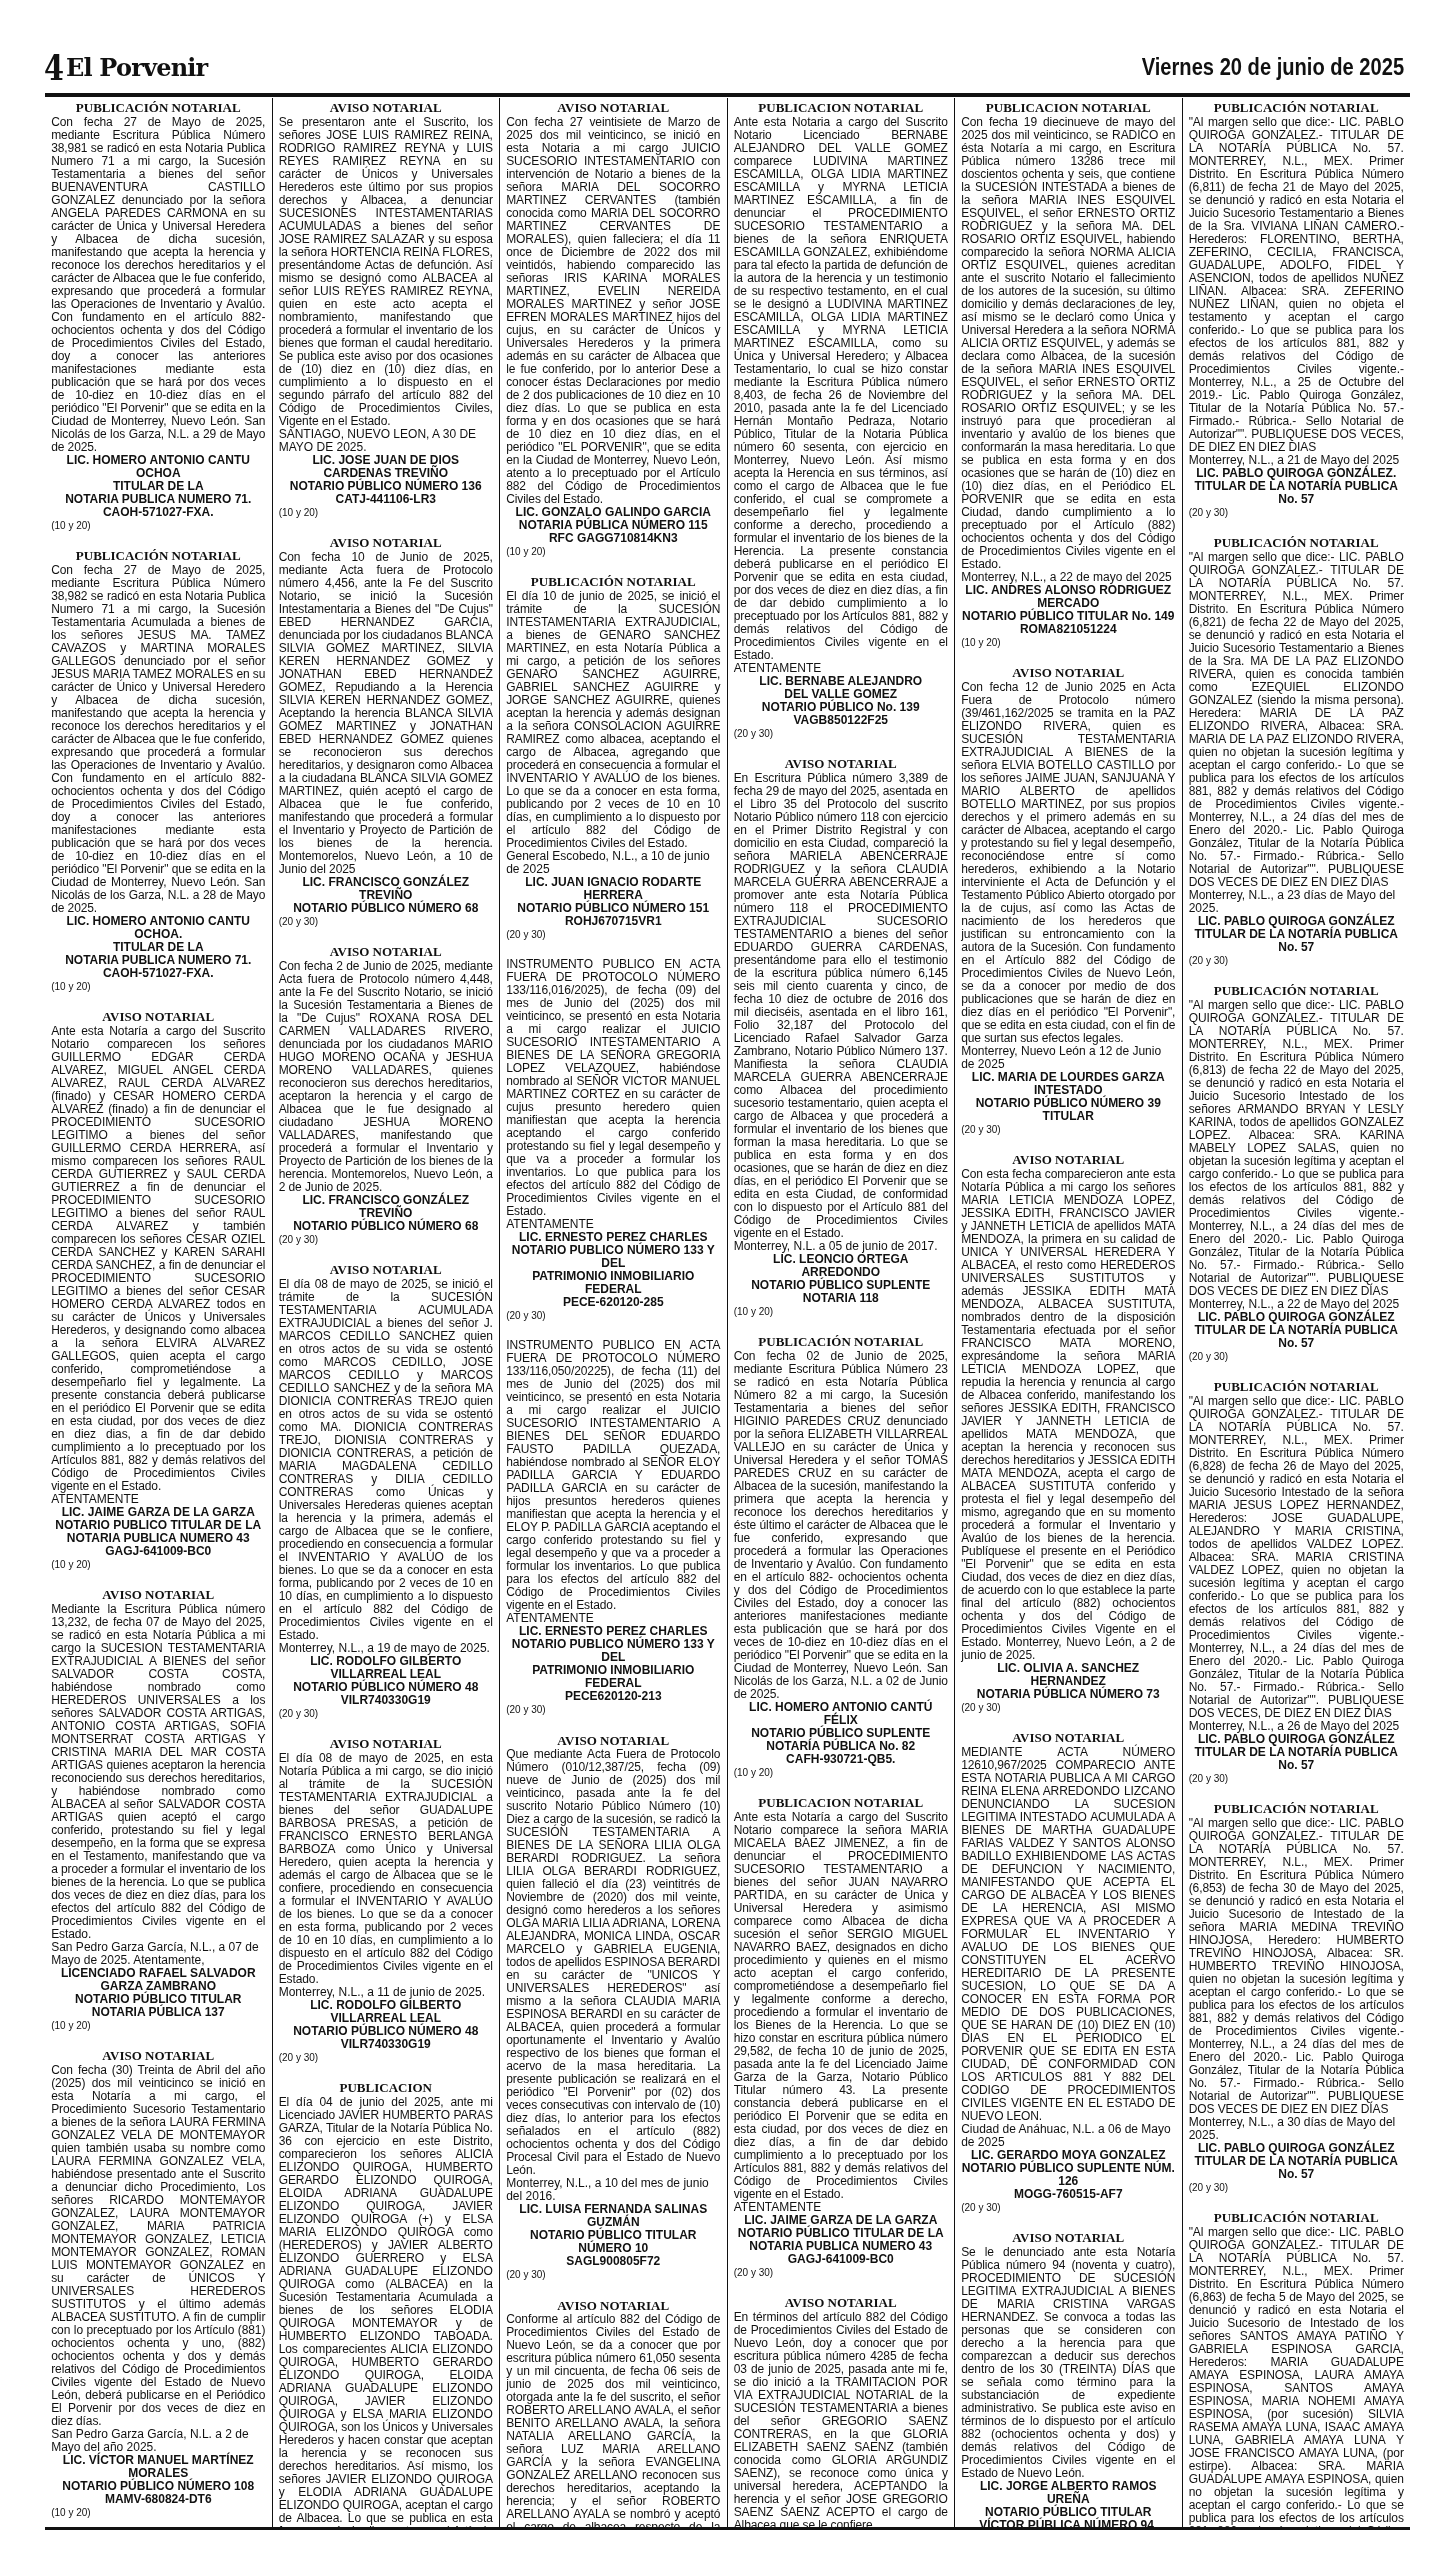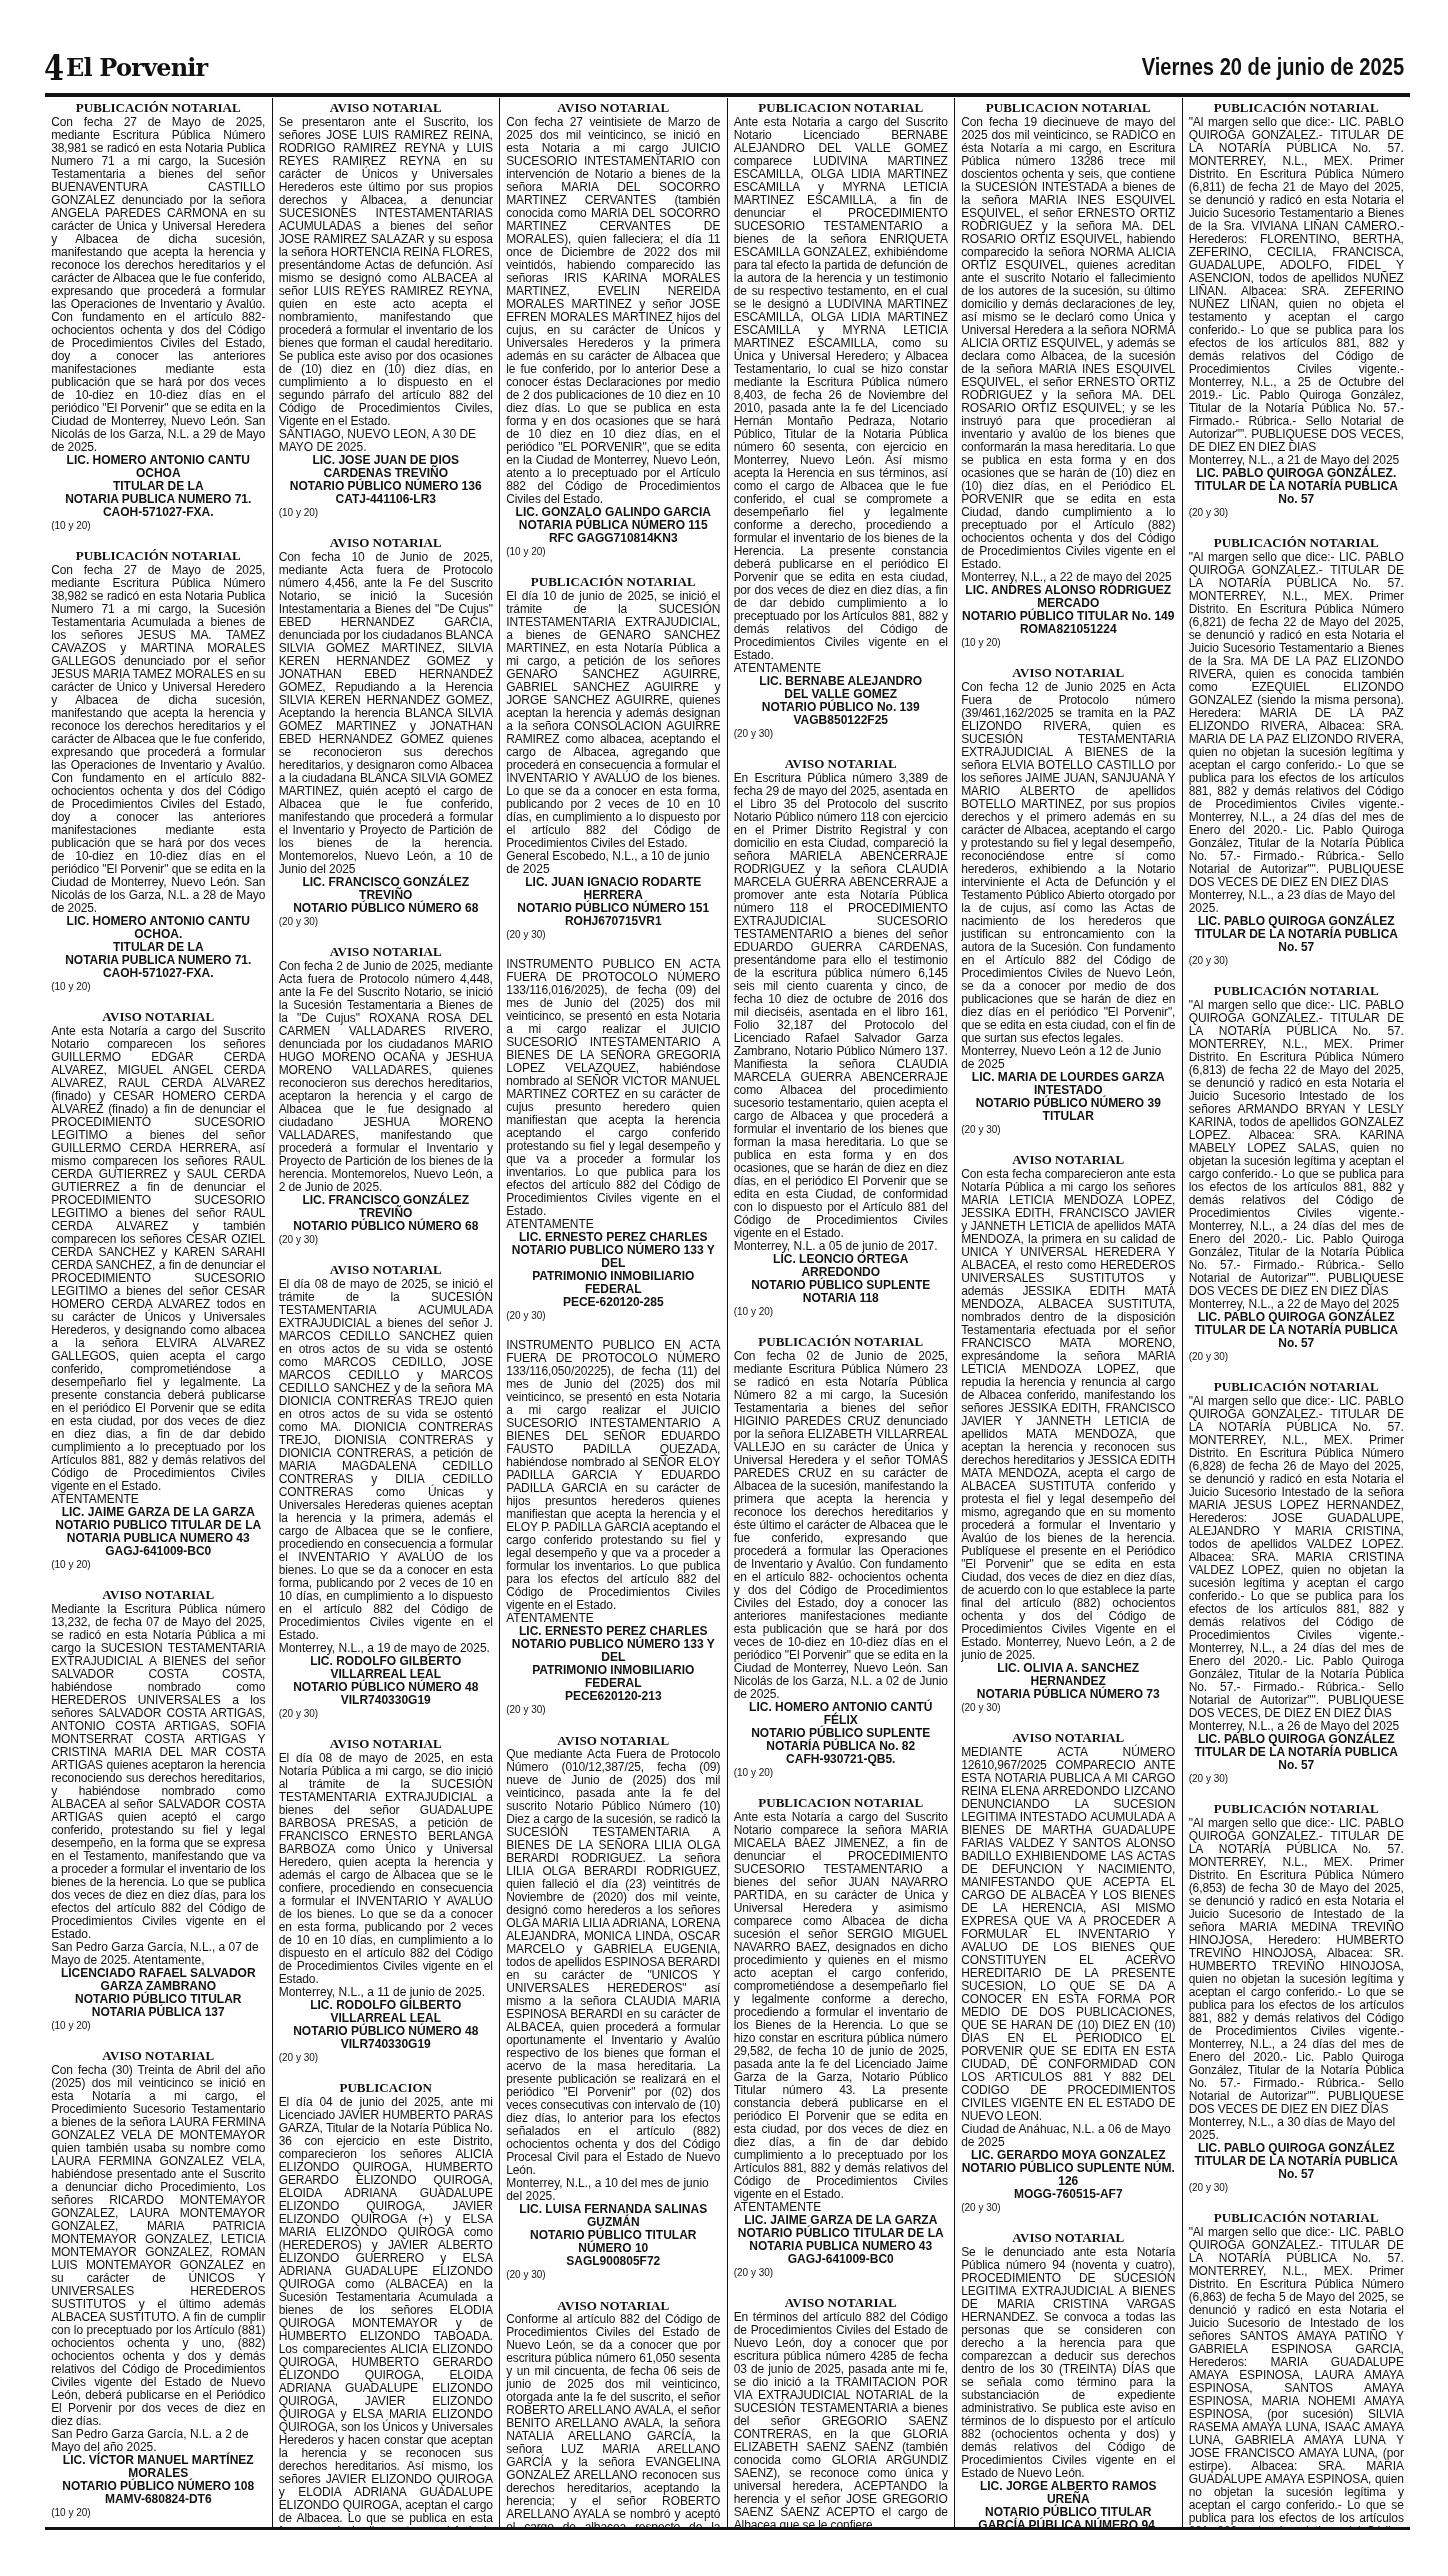--- a/index.html
+++ b/index.html
@@ -165,21 +165,21 @@
         <div class="notice-place">ATENTAMENTE</div>
         <div class="signature">LIC. ERNESTO PEREZ CHARLES</div>
         <div class="signature">NOTARIO PUBLICO NÚMERO 133 Y DEL</div>
         <div class="signature">PATRIMONIO INMOBILIARIO FEDERAL</div>
         <div class="signature">PECE620120-213</div>
         <div class="pub-dates">(20 y 30)</div>
       </div>
       <div class="notice">
         <div class="notice-heading">AVISO NOTARIAL</div>
         <div class="notice-body" lang="es">Que mediante Acta Fuera de Protocolo Número (010/12,387/25, fecha (09) nueve de Junio de (2025) dos mil veinticinco, pasada ante la fe del suscrito Notario Público Número (10) Diez a cargo de la sucesión, se radicó la SUCESIÓN TESTAMENTARIA A BIENES DE LA SEÑORA LILIA OLGA BERARDI RODRIGUEZ. La señora LILIA OLGA BERARDI RODRIGUEZ, quien falleció el día (23) veintitrés de Noviembre de (2020) dos mil veinte, designó como herederos a los señores OLGA MARIA LILIA ADRIANA, LORENA ALEJANDRA, MONICA LINDA, OSCAR MARCELO y GABRIELA EUGENIA, todos de apellidos ESPINOSA BERARDI en su carácter de "UNICOS Y UNIVERSALES HEREDEROS" así mismo a la señora CLAUDIA MARIA ESPINOSA BERARDI en su carácter de ALBACEA, quien procederá a formular oportunamente el Inventario y Avalúo respectivo de los bienes que forman el acervo de la masa hereditaria. La presente publicación se realizará en el periódico "El Porvenir" por (02) dos veces consecutivas con intervalo de (10) diez días, lo anterior para los efectos señalados en el artículo (882) ochocientos ochenta y dos del Código Procesal Civil para el Estado de Nuevo León.</div>
-        <div class="notice-place">Monterrey, N.L., a 10 del mes de junio del 2025.</div>
+        <div class="notice-place">Monterrey, N.L., a 10 del mes de junio del 2016.</div>
         <div class="signature">LIC. LUISA FERNANDA SALINAS GUZMÁN</div>
         <div class="signature">NOTARIO PÚBLICO TITULAR NÚMERO 10</div>
         <div class="signature">SAGL900805F72</div>
         <div class="pub-dates">(20 y 30)</div>
       </div>
       <div class="notice">
         <div class="notice-heading">AVISO NOTARIAL</div>
         <div class="notice-body" lang="es">Conforme al artículo 882 del Código de Procedimientos Civiles del Estado de Nuevo León, se da a conocer que por escritura pública número 61,050 sesenta y un mil cincuenta, de fecha 06 seis de junio de 2025 dos mil veinticinco, otorgada ante la fe del suscrito, el señor ROBERTO ARELLANO AVALA, el señor BENITO ARELLANO AVALA, la señora NATALIA ARELLANO GARCÍA, la señora LUZ MARIA ARELLANO GARCÍA y la señora EVANGELINA GONZALEZ ARELLANO reconocen sus derechos hereditarios, aceptando la herencia; y el señor ROBERTO ARELLANO AYALA se nombró y aceptó el cargo de albacea respecto de la sucesión testamentaria a bienes del señor BENITO ARELLANO AYALA, manifestando el albacea que procederá a formular el inventario de los bienes de la herencia. DOY FE.</div>
       </div>
     </div>
@@ -263,21 +263,21 @@
         <div class="signature">LIC. GERARDO MOYA GONZALEZ</div>
         <div class="signature">NOTARIO PÚBLICO SUPLENTE NÚM. 126</div>
         <div class="signature">MOGG-760515-AF7</div>
         <div class="pub-dates">(20 y 30)</div>
       </div>
       <div class="notice">
         <div class="notice-heading">AVISO NOTARIAL</div>
         <div class="notice-body" lang="es">Se le denunciado ante esta Notaría Pública número 94 (noventa y cuatro), PROCEDIMIENTO DE SUCESIÓN LEGITIMA EXTRAJUDICIAL A BIENES DE MARIA CRISTINA VARGAS HERNANDEZ. Se convoca a todas las personas que se consideren con derecho a la herencia para que comparezcan a deducir sus derechos dentro de los 30 (TREINTA) DÍAS que se señala como término para la substanciación de expediente administrativo. Se publica este aviso en términos de lo dispuesto por el artículo 882 (ochocientos ochenta y dos) y demás relativos del Código de Procedimientos Civiles vigente en el Estado de Nuevo León.</div>
         <div class="signature">LIC. JORGE ALBERTO RAMOS UREÑA</div>
         <div class="signature">NOTARIO PÚBLICO TITULAR</div>
-        <div class="signature">GARCÍA PÚBLICA NÚMERO 94,</div>
+        <div class="signature">VÍCTOR PÚBLICA NÚMERO 94,</div>
         <div class="signature">GARCÍA, NUEVO LEÓN, MÉXICO.</div>
       </div>
     </div>
     <div class="col">
       <div class="notice">
         <div class="notice-heading">PUBLICACIÓN NOTARIAL</div>
         <div class="notice-body" lang="es">"Al margen sello que dice:- LIC. PABLO QUIROGA GONZALEZ.- TITULAR DE LA NOTARÍA PÚBLICA No. 57. MONTERREY, N.L., MEX. Primer Distrito. En Escritura Pública Número (6,811) de fecha 21 de Mayo del 2025, se denunció y radicó en esta Notaria el Juicio Sucesorio Testamentario a Bienes de la Sra. VIVIANA LIÑAN CAMERO.- Herederos: FLORENTINO, BERTHA, ZEFERINO, CECILIA, FRANCISCA, GUADALUPE, ADOLFO, FIDEL Y ASENCION, todos de apellidos NUÑEZ LIÑAN. Albacea: SRA. ZEFERINO NUÑEZ LIÑAN, quien no objeta el testamento y aceptan el cargo conferido.- Lo que se publica para los efectos de los artículos 881, 882 y demás relativos del Código de Procedimientos Civiles vigente.- Monterrey, N.L., a 25 de Octubre del 2019.- Lic. Pablo Quiroga González, Titular de la Notaría Pública No. 57.- Firmado.- Rúbrica.- Sello Notarial de Autorizar"". PUBLIQUESE DOS VECES, DE DIEZ EN DIEZ DIAS</div>
         <div class="notice-place">Monterrey, N.L., a 21 de Mayo del 2025</div>
         <div class="signature">LIC. PABLO QUIROGA GONZÁLEZ.</div>
         <div class="signature">TITULAR DE LA NOTARÍA PUBLICA No. 57</div>

